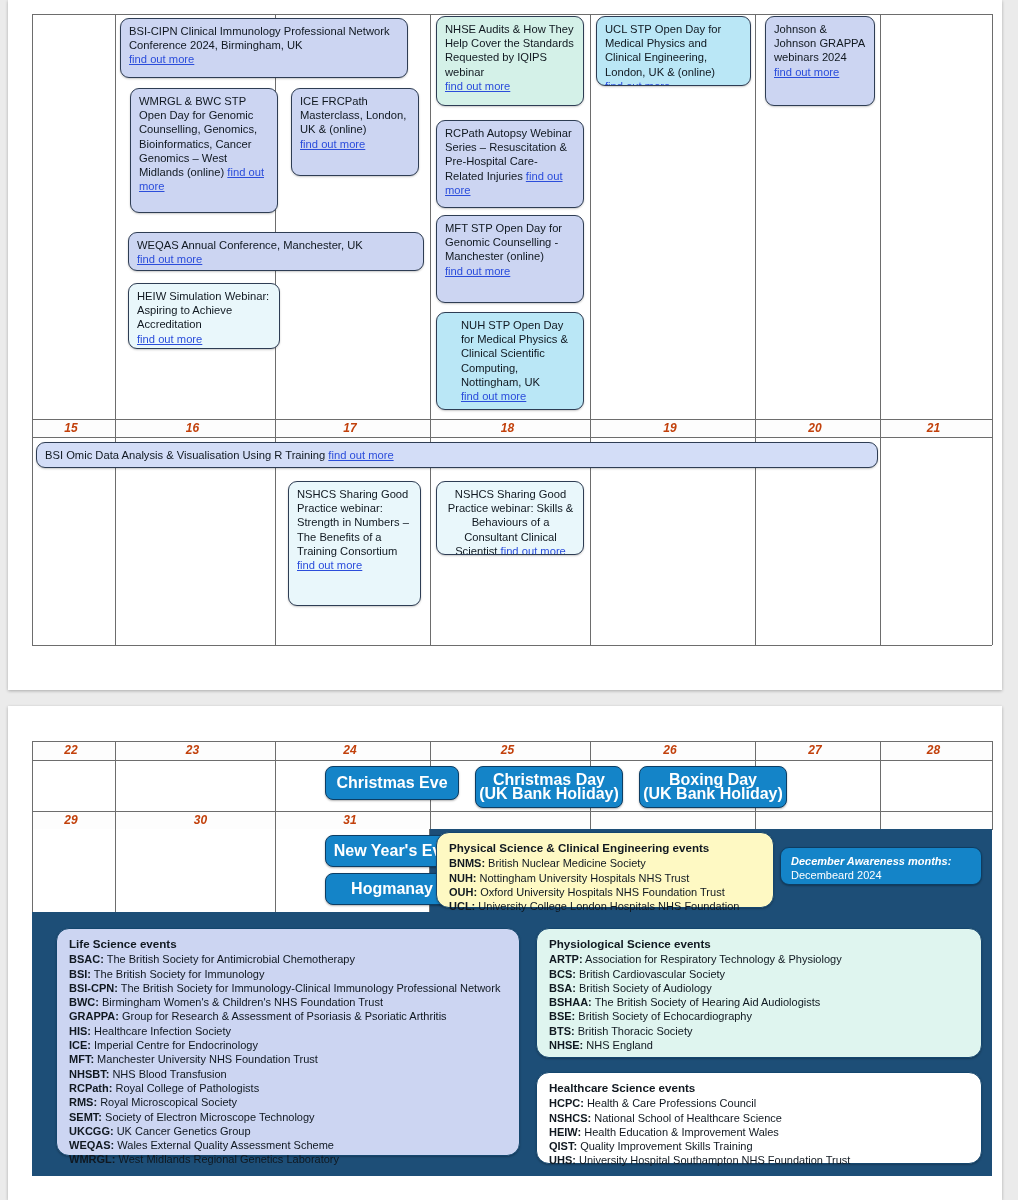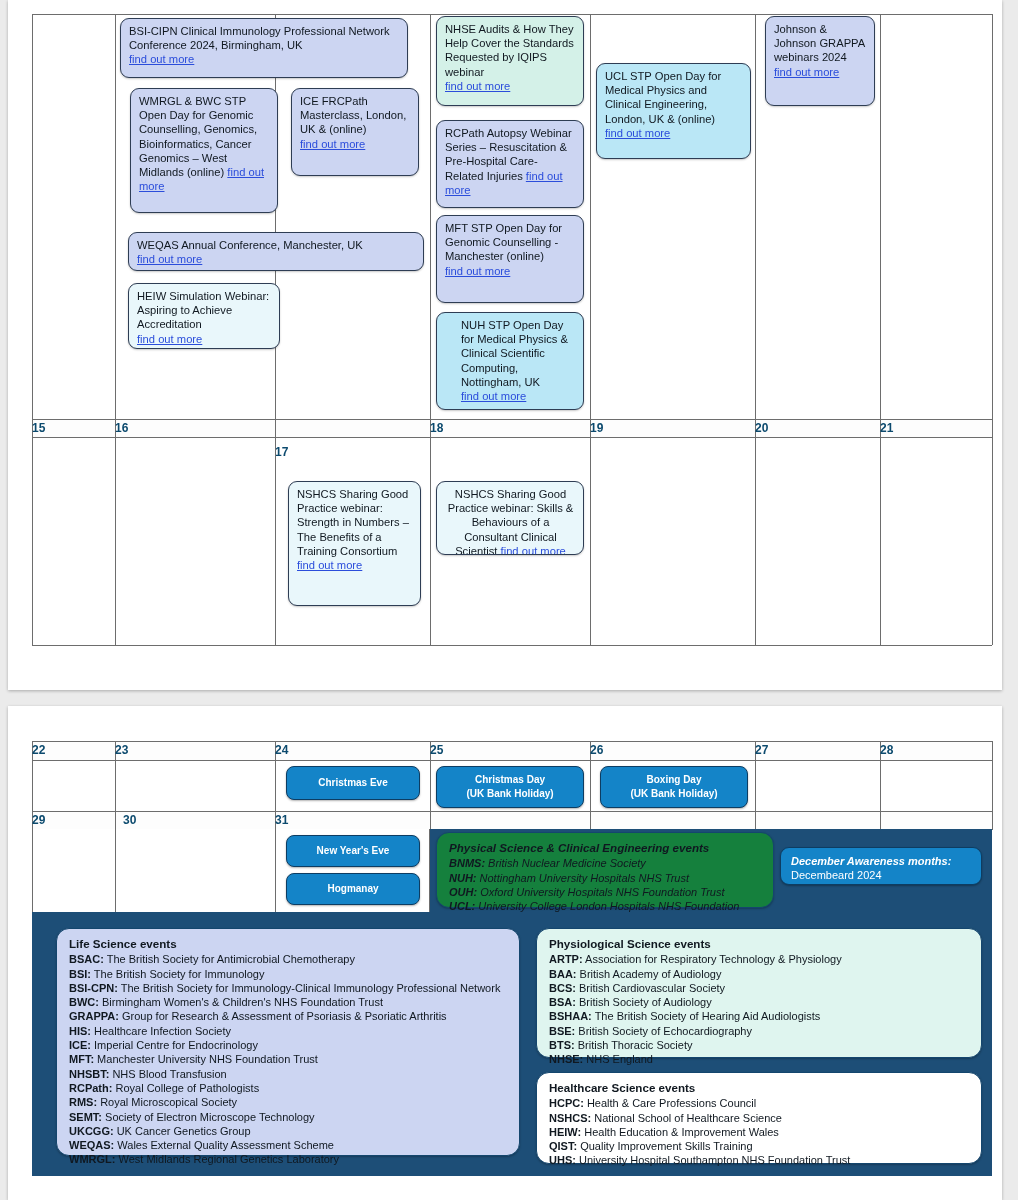--- a/index.html
+++ b/index.html
@@ -19,23 +19,24 @@
     background:#ffffff;
     box-shadow:0 1px 3px rgba(0,0,0,.28);
   }
   #panel-top{top:0px;height:690px;}
   #panel-bottom{top:706px;height:494px;}
   .vline{position:absolute;width:1px;background:#6d6d6d;}
   .hline{position:absolute;height:1px;background:#6d6d6d;}
 
   .daynum{
     position:absolute;
-    font-weight:bold;font-size:12px;color:#0c4a6e;
-    text-align:left;
+    font-weight:bold;font-size:12px;color:#c2410c;
+    text-align:center;
     line-height:16px;
+    font-style:italic;
   }
   .datebar{
     position:absolute;
     background:#fdfdfd;
     border-top:1px solid #6d6d6d;
     border-bottom:1px solid #6d6d6d;
   }
 
   
   .ev{
@@ -61,25 +62,26 @@
 
   
   .holiday{
     position:absolute;
     box-sizing:border-box;
     background:#1484c8;
     border:1.6px solid #0d3d63;
     border-radius:8px;
     color:#ffffff;
     font-weight:bold;
-    font-size:10px;
+    font-size:16px;
     line-height:14px;
     text-align:center;
     display:flex;align-items:center;justify-content:center;
     box-shadow:0 1px 2px rgba(0,0,0,.3);
+    margin-left:39px;
   }
 
   
   .navy{
     position:absolute;
     background:#1d4e77;
     box-sizing:border-box;
   }
   .legendbox{
     position:absolute;
@@ -87,21 +89,21 @@
     border:1.4px solid #14466e;
     border-radius:13px;
     padding:8px 12px;
     font-size:11px;
     line-height:14.3px;
     box-shadow:0 1px 2px rgba(0,0,0,.25);
   }
   .legendbox .ltitle{font-weight:bold;display:block;margin-bottom:1px;font-size:11.6px;}
   .legendbox .k{font-weight:bold;}
   .lg-periwinkle{background:#ccd5f2;}
-  .lg-ice{background:#15803d;font-style:italic;}
+  .lg-ice{background:#fef9c3;}
   .lg-mint{background:#dff5ef;}
   .lg-white{background:#ffffff;}
 
   .awareness{
     position:absolute;box-sizing:border-box;
     background:#1484c8;border:1.4px solid #0d3d63;border-radius:9px;
     color:#ffffff;font-size:11px;line-height:14px;padding:6px 10px;
     box-shadow:0 1px 2px rgba(0,0,0,.3);
   }
   .awareness .at{font-weight:bold;font-style:italic;display:block;}
@@ -159,21 +161,21 @@
     <div class="ev c-periwinkle" style="left:428px;top:215px;width:148px;height:88px;">
       <span>MFT STP Open Day for Genomic Counselling - Manchester (online)</span><br>
       <span class="fom">find out more</span>
     </div>
 
     <div class="ev c-cyan" style="left:428px;top:312px;width:148px;height:98px;padding-left:24px;">
       <span>NUH STP Open Day for Medical Physics &amp; Clinical Scientific Computing, Nottingham, UK</span><br>
       <span class="fom">find out more</span>
     </div>
 
-    <div class="ev c-cyan" style="left:588px;top:16px;width:155px;height:96px;margin-top:47px;">
+    <div class="ev c-cyan" style="left:588px;top:16px;width:155px;height:70px;">
       <span>UCL STP Open Day for Medical Physics and Clinical Engineering, London, UK &amp; (online)</span><br>
       <span class="fom">find out more</span>
     </div>
 
     <div class="ev c-periwinkle" style="left:757px;top:16px;width:110px;height:90px;">
       <span>Johnson &amp; Johnson GRAPPA webinars 2024</span><br>
       <span class="fom">find out more</span>
     </div>
 
     <div class="datebar" style="left:24px;top:419px;width:960px;height:17px;"></div>
@@ -181,36 +183,39 @@
     <div class="vline" style="left:107px;top:419px;height:18px;"></div>
     <div class="vline" style="left:267px;top:419px;height:18px;"></div>
     <div class="vline" style="left:422px;top:419px;height:18px;"></div>
     <div class="vline" style="left:582px;top:419px;height:18px;"></div>
     <div class="vline" style="left:747px;top:419px;height:18px;"></div>
     <div class="vline" style="left:872px;top:419px;height:18px;"></div>
     <div class="vline" style="left:984px;top:419px;height:18px;"></div>
 
     <div class="daynum" style="left:24px;top:420px;width:78px;">15</div>
     <div class="daynum" style="left:107px;top:420px;width:155px;">16</div>
-    <div class="daynum" style="left:267px;top:444px;width:150px;">17</div>
+    <div class="daynum" style="left:267px;top:420px;width:150px;">17</div>
     <div class="daynum" style="left:422px;top:420px;width:155px;">18</div>
     <div class="daynum" style="left:582px;top:420px;width:160px;">19</div>
     <div class="daynum" style="left:747px;top:420px;width:120px;">20</div>
     <div class="daynum" style="left:872px;top:420px;width:107px;">21</div>
 
     <div class="vline" style="left:24px;top:437px;height:208px;"></div>
     <div class="vline" style="left:107px;top:437px;height:208px;"></div>
     <div class="vline" style="left:267px;top:437px;height:208px;"></div>
     <div class="vline" style="left:422px;top:437px;height:208px;"></div>
     <div class="vline" style="left:582px;top:437px;height:208px;"></div>
     <div class="vline" style="left:747px;top:437px;height:208px;"></div>
     <div class="vline" style="left:872px;top:437px;height:208px;"></div>
     <div class="vline" style="left:984px;top:437px;height:208px;"></div>
     <div class="hline" style="left:24px;top:645px;width:960px;"></div>
 
+    <div class="ev c-paleblue" style="left:28px;top:442px;width:842px;height:26px;line-height:16px;padding-top:4px;">
+      <span>BSI Omic Data Analysis &amp; Visualisation Using R Training </span><span class="fom">find out more</span>
+    </div>
 
     <div class="ev c-ice" style="left:280px;top:481px;width:133px;height:125px;">
       <span>NSHCS Sharing Good Practice webinar: Strength in Numbers – The Benefits of a Training Consortium</span><br>
       <span class="fom">find out more</span>
     </div>
 
     <div class="ev c-ice" style="left:428px;top:481px;width:148px;height:74px;text-align:center;">
       <span>NSHCS Sharing Good Practice webinar: Skills &amp; Behaviours of a Consultant Clinical Scientist </span><span class="fom">find out more</span>
     </div>
   </div>
@@ -304,21 +309,20 @@
       <div><span class="k">RMS:</span><span> Royal Microscopical Society</span></div>
       <div><span class="k">SEMT:</span><span> Society of Electron Microscope Technology</span></div>
       <div><span class="k">UKCGG:</span><span> UK Cancer Genetics Group</span></div>
       <div><span class="k">WEQAS:</span><span> Wales External Quality Assessment Scheme</span></div>
       <div><span class="k">WMRGL:</span><span> West Midlands Regional Genetics Laboratory</span></div>
     </div>
 
     <div class="legendbox lg-mint" style="left:528px;top:222px;width:446px;height:130px;">
       <span class="ltitle">Physiological Science events</span>
       <div><span class="k">ARTP:</span><span> Association for Respiratory Technology &amp; Physiology</span></div>
-      <div><span class="k">BAA:</span><span> British Academy of Audiology</span></div>
       <div><span class="k">BCS:</span><span> British Cardiovascular Society</span></div>
       <div><span class="k">BSA:</span><span> British Society of Audiology</span></div>
       <div><span class="k">BSHAA:</span><span> The British Society of Hearing Aid Audiologists</span></div>
       <div><span class="k">BSE:</span><span> British Society of Echocardiography</span></div>
       <div><span class="k">BTS:</span><span> British Thoracic Society</span></div>
       <div><span class="k">NHSE:</span><span> NHS England</span></div>
     </div>
 
     <div class="legendbox lg-white" style="left:528px;top:366px;width:446px;height:92px;">
       <span class="ltitle">Healthcare Science events</span>

